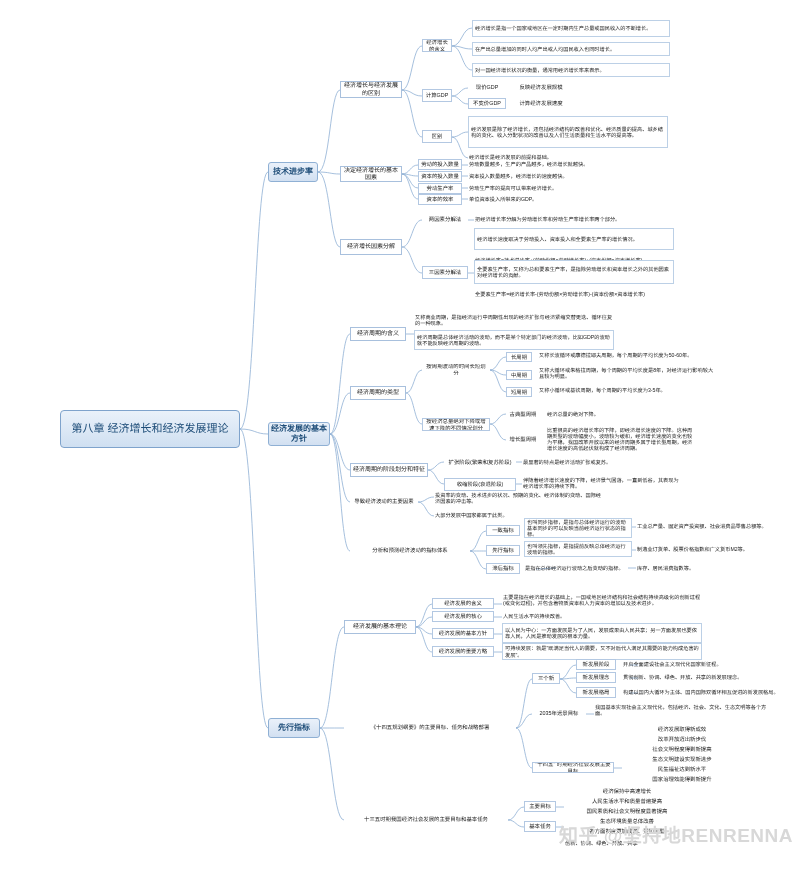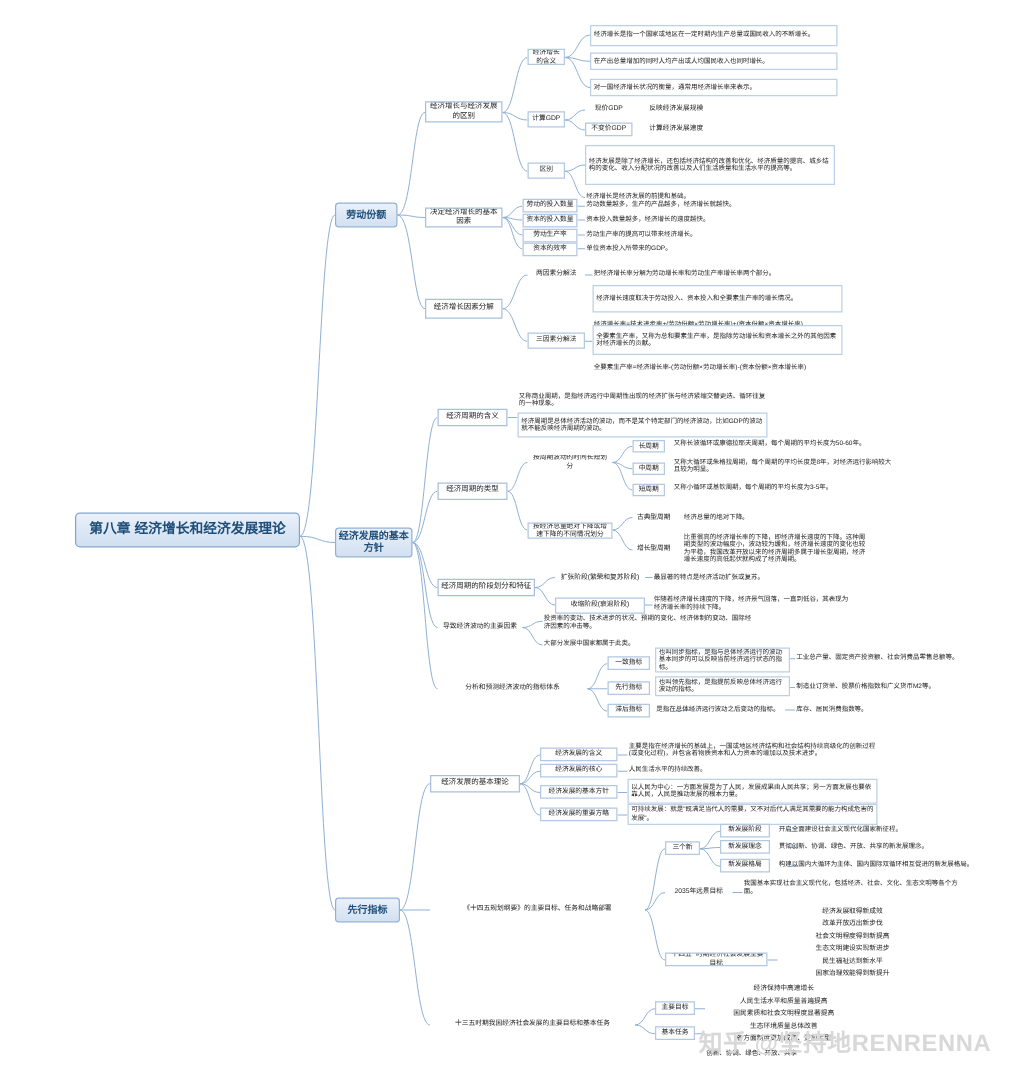--- a/index.html
+++ b/index.html
@@ -20,27 +20,27 @@
     background:#ffffff;
     border:1px solid #9fb8d8;
     color:#2a2a2a;
     line-height:1.18;
     padding:1px 2px;
     white-space:pre-line;
     overflow:hidden;
   }
   
   .n-root{
-    left:60px;top:410px;width:180px;height:28px;
+    left:60px;top:410px;width:180px;height:38px;
     background:linear-gradient(#eaf1fa,#cfdff1);
     border:1px solid #7fa3cc;
     border-radius:4px;
     color:#1f4e79;
     font-size:11px;
-    font-weight:bold;
+    font-weight:normal;
     display:flex;align-items:center;justify-content:center;
     text-align:center;
     padding:2px 4px;
     line-height:1.25;
   }
   
   .n-l2{
     background:linear-gradient(#eaf1fa,#d2e0f1);
     border:1px solid #8fb0d4;
     border-radius:3px;
@@ -204,21 +204,21 @@
 
       <path d="M508,820 C516,820 516,807 524,807"></path>
       <path d="M508,820 C516,820 516,827 524,827"></path>
       <path d="M556,807 h8"></path>
       <path d="M556,827 h8"></path>
     </g>
   </svg>
 
   <div class="node n-root">第八章 经济增长和经济发展理论</div>
 
-  <div class="node n-l2" style="left:268px;top:162px;width:50px;height:20px;">劳动份额</div>
+  <div class="node n-l2" style="left:268px;top:162px;width:50px;height:20px;">技术进步率</div>
 
   <div class="node n-l3" style="left:340px;top:81px;width:62px;height:17px;">经济增长与经济发展的区别</div>
 
   <div class="node n-l4" style="left:422px;top:39px;width:30px;height:13px;">经济增长的含义</div>
   <div class="node n-leaf" style="left:472px;top:20px;width:198px;height:17px;">经济增长是指一个国家或地区在一定时期内生产总量或国民收入的不断增长。</div>
   <div class="node n-leaf" style="left:472px;top:42px;width:198px;height:14px;">在产出总量增加的同时人均产出或人均国民收入也同时增长。</div>
   <div class="node n-leaf" style="left:472px;top:63px;width:198px;height:14px;">对一国经济增长状况的衡量，通常用经济增长率来表示。</div>
 
   <div class="node n-l4" style="left:422px;top:89px;width:30px;height:13px;">计算GDP</div>
   <div class="node n-plain-c" style="left:468px;top:82px;width:38px;height:11px;">现价GDP</div>

